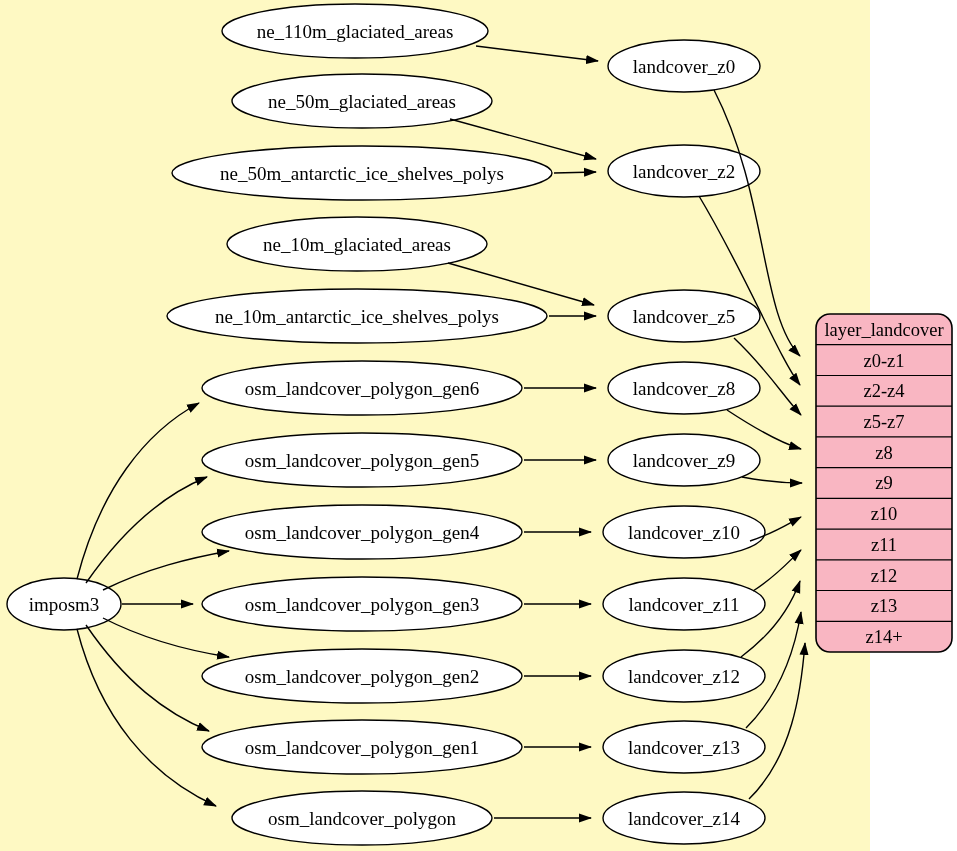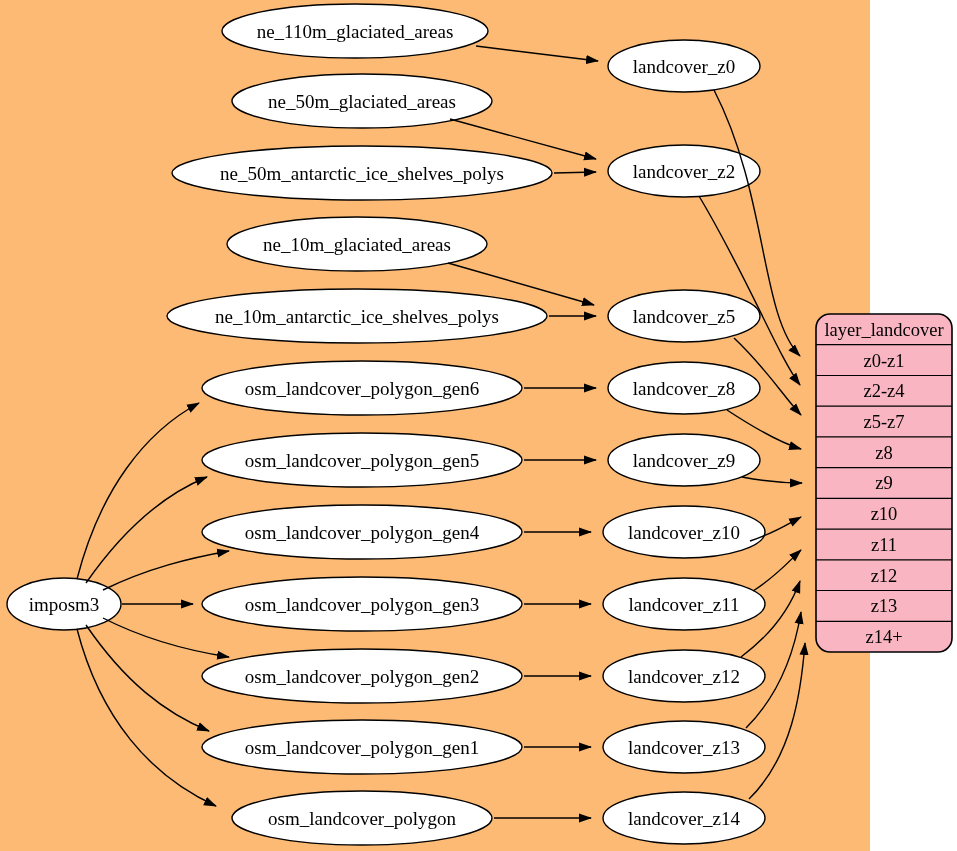--- a/index.html
+++ b/index.html
@@ -4,21 +4,21 @@
 <style>
   html, body {
     margin: 0;
     padding: 0;
     background: #ffffff;
   }
   .canvas {
     position: relative;
     width: 870px;
     height: 851px;
-    background: #fdba74;
+    background: #fef9c3;
     font-family: "Liberation Serif", "DejaVu Serif", serif;
   }
   svg { display: block; }
   .edge {
     fill: none;
     stroke: #000000;
     stroke-width: 1.4;
   }
   .node-ellipse {
     fill: #ffffff;

